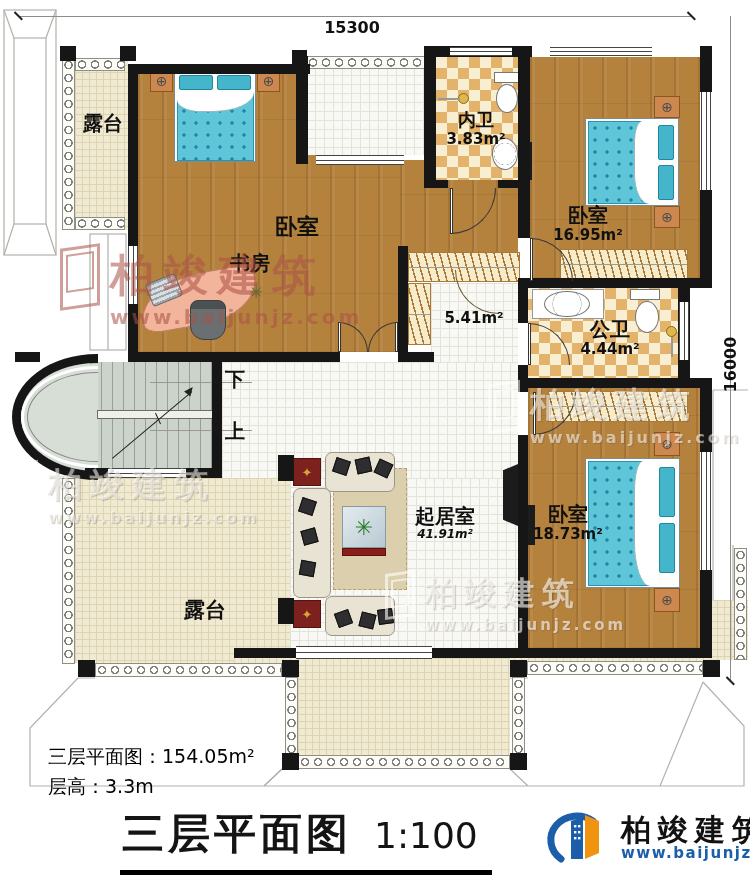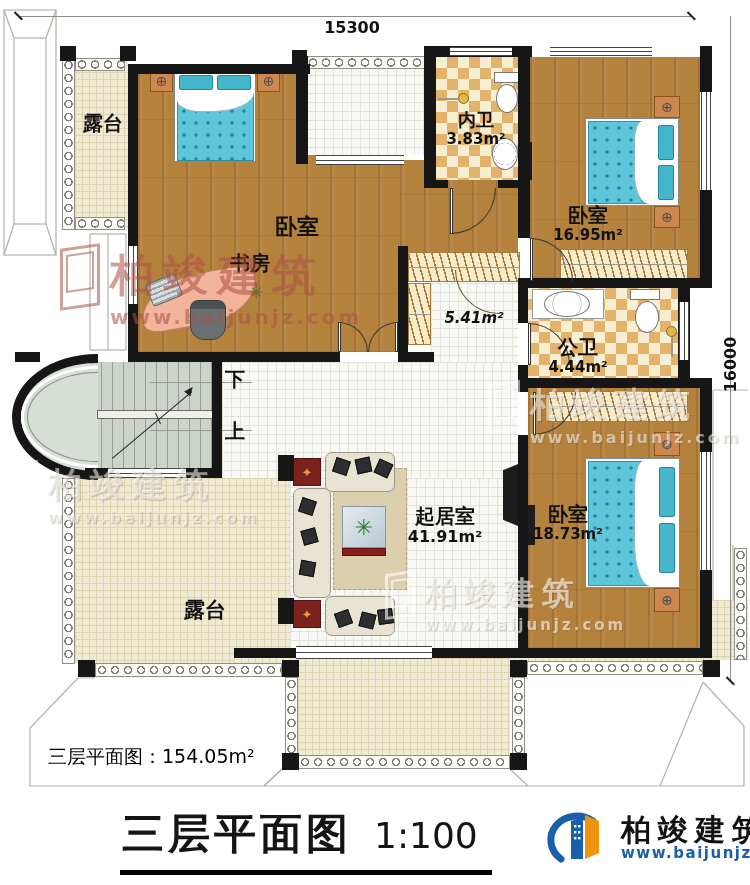--- a/index.html
+++ b/index.html
@@ -323,30 +323,30 @@
     <div class="nm">书房</div>
   </div>
   <div class="abs rlabel" style="left:430px;top:110px;width:92px;">
     <div class="small-nm">内卫</div>
     <div class="ar">3.83m²</div>
   </div>
   <div class="abs rlabel" style="left:528px;top:204px;width:120px;">
     <div class="nm">卧室</div>
     <div class="ar">16.95m²</div>
   </div>
-  <div class="abs rlabel" style="left:428px;top:310px;width:92px;font-style:italic;">
+  <div class="abs rlabel" style="left:428px;top:310px;width:92px;">
     <div class="ar">5.41m²</div>
   </div>
-  <div class="abs rlabel" style="left:519px;top:318px;width:118px;margin-top:18px;">
+  <div class="abs rlabel" style="left:551px;top:318px;width:118px;">
     <div class="nm">公卫</div>
     <div class="ar">4.44m²</div>
   </div>
   <div class="abs rlabel" style="left:385px;top:505px;width:120px;">
     <div class="nm">起居室</div>
-    <div class="ar" style="font-size:16px;">41.91m²</div>
+    <div class="ar" style="font-size:12px;font-style:italic;">41.91m²</div>
   </div>
   <div class="abs rlabel" style="left:508px;top:503px;width:120px;">
     <div class="nm">卧室</div>
     <div class="ar">18.73m²</div>
   </div>
   <div class="abs rlabel" style="left:150px;top:598px;width:110px;">
     <div class="nm" style="font-size:21px;">露台</div>
   </div>
   <div class="abs rlabel" style="left:222px;top:368px;width:26px;">
     <div class="nm">下</div>
@@ -394,20 +394,21 @@
 
   <div class="abs dim dimline" style="left:18px;top:16px;width:674px;height:1px;"></div>
   <div class="abs dim tick" style="left:13px;top:15px;"></div>
   <div class="abs dim tick" style="left:686px;top:15px;"></div>
   <div class="abs dim dimtext" style="left:312px;top:18px;width:80px;text-align:center;">15300</div>
   <div class="abs dim dimline" style="left:730px;top:16px;width:1px;height:666px;"></div>
   <div class="abs dim tick" style="left:725px;top:680px;"></div>
   <div class="abs dim dimtext" style="left:692px;top:355px;width:76px;text-align:center;transform:rotate(-90deg);">16000</div>
 
   <div class="abs dim note" style="left:48px;top:744px;">三层平面图：154.05m²</div>
+  <div class="abs dim note" style="left:48px;top:774px;">层高：3.3m</div>
   <div class="abs dim titlewrap" style="left:120px;top:806px;">
     <span class="title-main">三层平面图</span>
     <span class="title-scale">1:100</span>
   </div>
 
   <div class="abs dim brand" style="left:545px;top:805px;">
     <svg width="66" height="66" viewBox="0 0 66 66">
       <path d="M16,54 A24,22 0 1 1 48,16" stroke="#1b5ea9" stroke-width="7" fill="none" stroke-linecap="round"></path>
       <polygon points="26,16 38,12 38,54 26,54" fill="#1b5ea9"></polygon>
       <polygon points="40,10 54,16 54,48 40,54" fill="#f0930e"></polygon>

